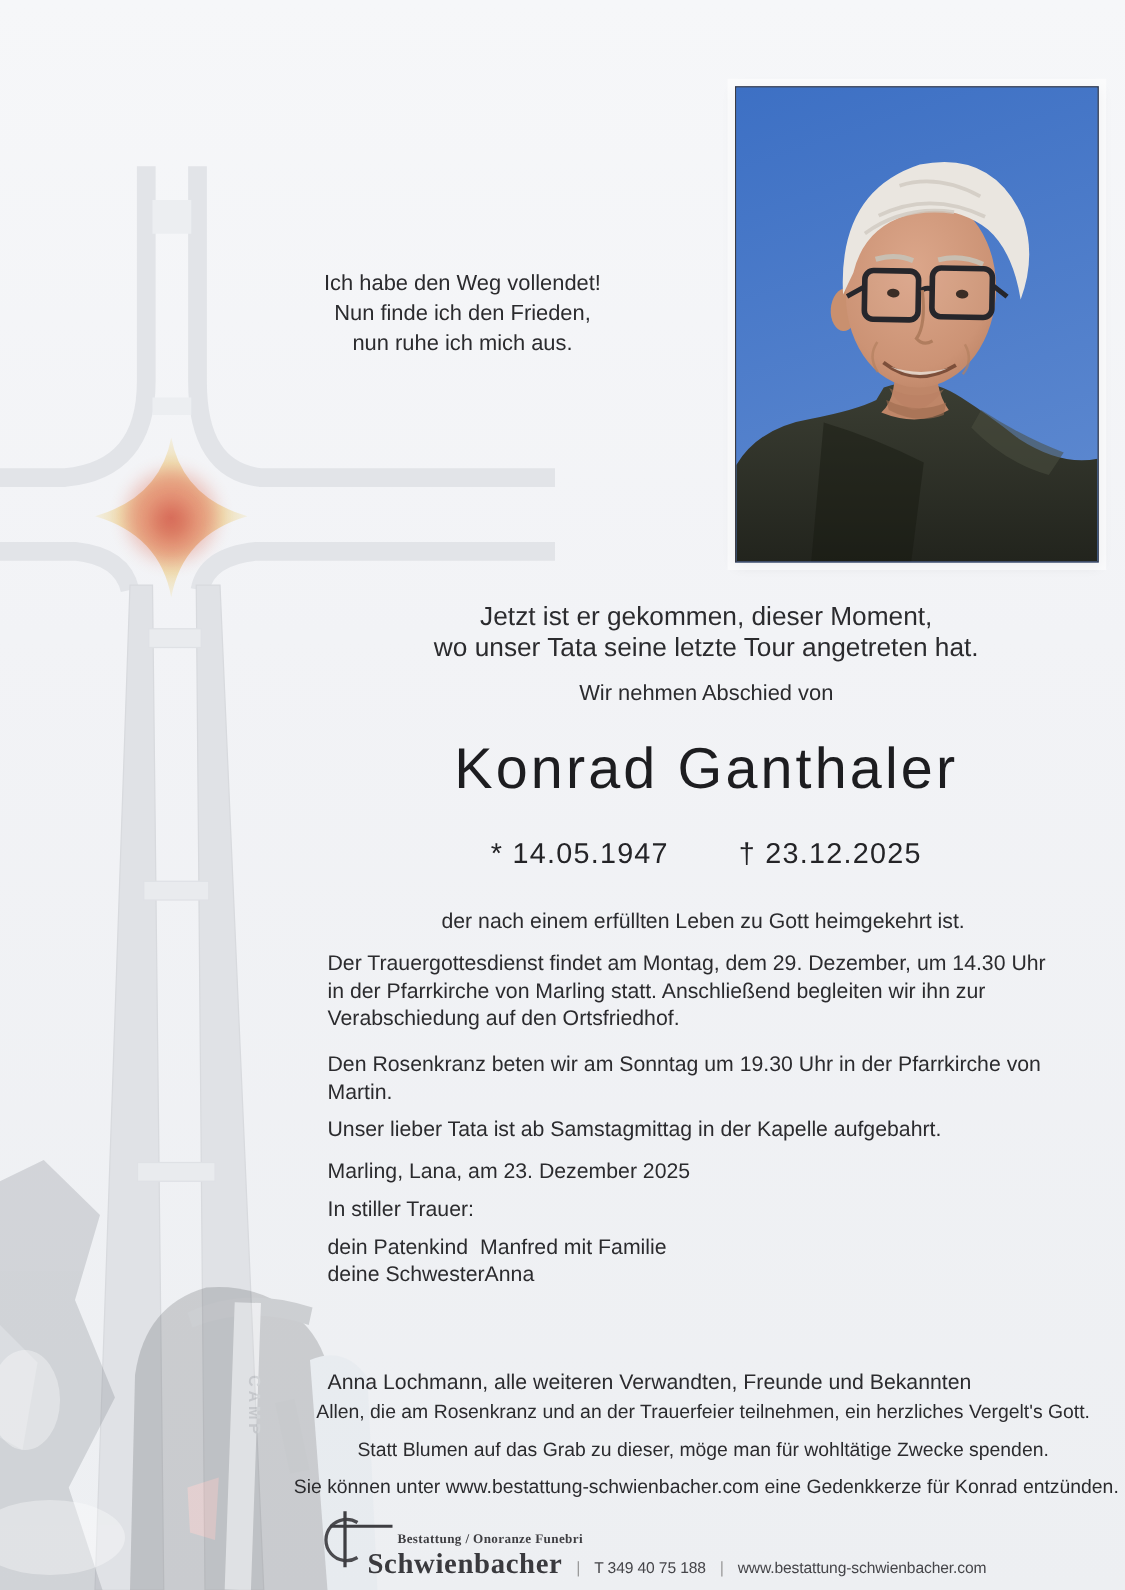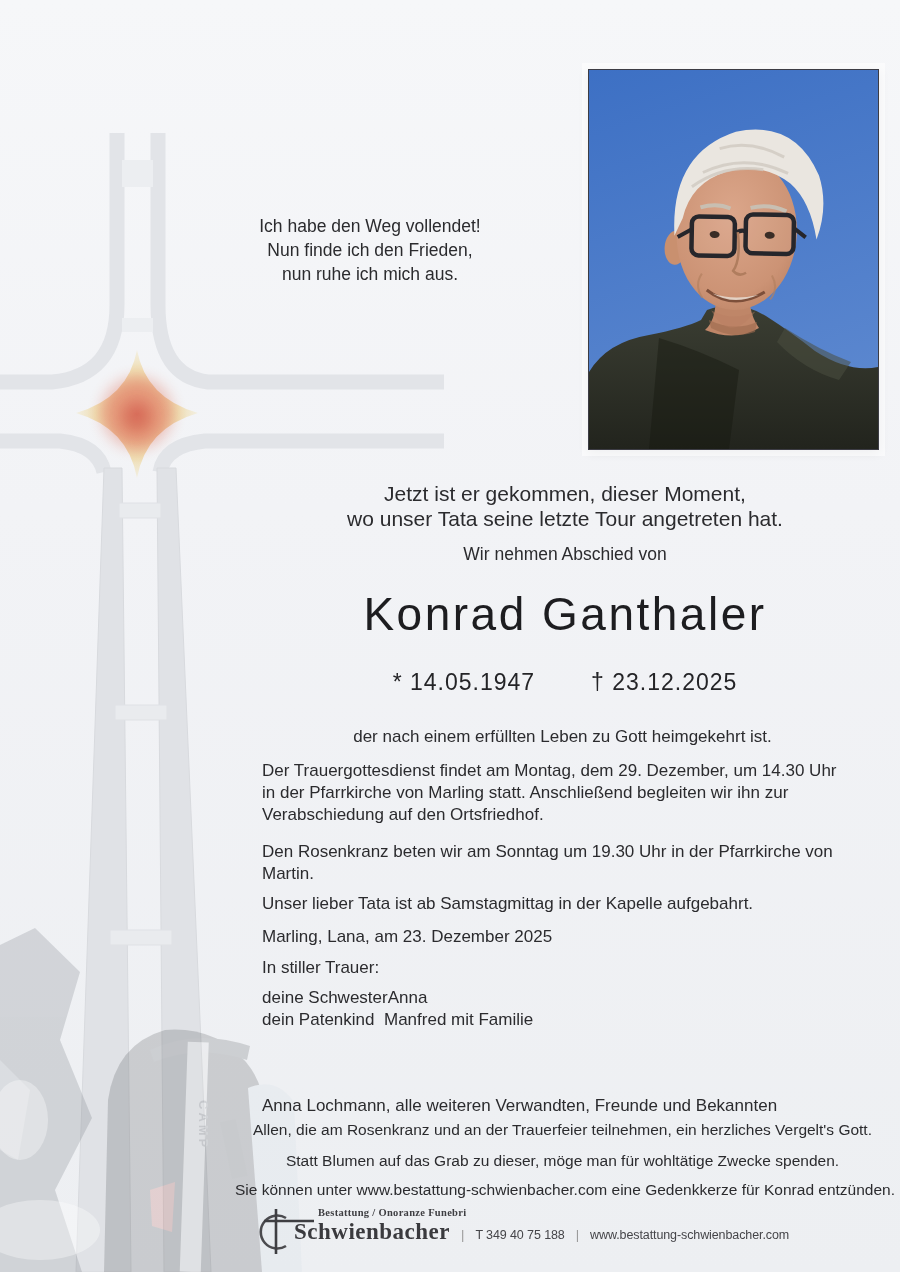--- a/index.html
+++ b/index.html
@@ -43,21 +43,21 @@
   .family .row{display:flex;}
   .family .lbl{flex:0 0 122px;white-space:nowrap;}
   .family .vals div{white-space:nowrap;}
   .closing{left:262px;top:1096px;font-size:17px;white-space:nowrap;}
   .note{left:235px;width:655px;text-align:center;font-size:15.5px;white-space:nowrap;}
   .n-thanks{top:1121px;}
   .n-donations{top:1152px;}
   .n-candle{top:1181px;}
   
   .footer{left:256px;top:1206px;display:flex;align-items:flex-start;}
-  .footer .brand-col{margin-left:-26px;margin-top:0;}
+  .footer .brand-col{margin-left:-26px;margin-top:19px;}
   .footer .tagline{padding-left:24px;font-family:"Liberation Serif",serif;font-weight:bold;
     font-size:10.5px;line-height:13px;color:#3e3e42;letter-spacing:.3px;white-space:nowrap;}
   .footer .brand-row{display:flex;align-items:baseline;gap:11px;}
   .footer .brand{font-family:"Liberation Serif",serif;font-weight:bold;font-size:23px;
     line-height:26px;color:#3a3a3e;letter-spacing:.5px;white-space:nowrap;}
   .footer .sep{color:#9a9a9a;font-size:13px;}
   .footer .contact{font-size:12.5px;color:#454549;letter-spacing:-0.1px;white-space:nowrap;}
 </style>
 </head>
 <body>
@@ -210,29 +210,29 @@
 
 <div class="abs para p-repose">Unser lieber Tata ist ab Samstagmittag in der Kapelle aufgebahrt.</div>
 <div class="abs para p-dateline">Marling, Lana, am 23. Dezember 2025</div>
 
 <div class="abs mourn-head">In stiller Trauer:</div>
 
 <div class="abs family">
   <div class="row">
   </div>
   <div class="row">
+    <div class="lbl">dein Patenkind</div>
+    <div class="vals">
+      <div>Manfred mit Familie</div>
+    </div>
+  </div>
+  <div class="row">
     <div class="lbl">deine Schwester</div>
     <div class="vals">
       <div>Anna</div>
-    </div>
-  </div>
-  <div class="row">
-    <div class="lbl">dein Patenkind</div>
-    <div class="vals">
-      <div>Manfred mit Familie</div>
     </div>
   </div>
 </div>
 
 <div class="abs closing">Anna Lochmann, alle weiteren Verwandten, Freunde und Bekannten</div>
 
 <div class="abs note n-thanks">Allen, die am Rosenkranz und an der Trauerfeier teilnehmen, ein herzliches Vergelt's Gott.</div>
 <div class="abs note n-donations">Statt Blumen auf das Grab zu dieser, möge man für wohltätige Zwecke spenden.</div>
 <div class="abs note n-candle">Sie können unter www.bestattung-schwienbacher.com eine Gedenkkerze für Konrad entzünden.</div>
 

